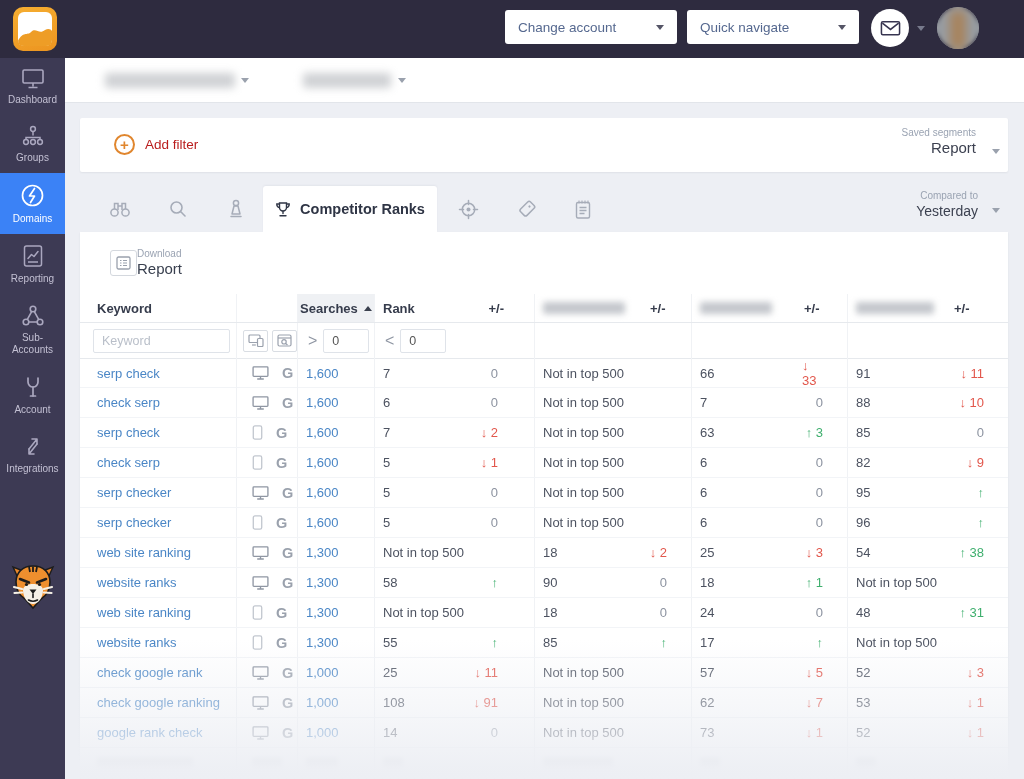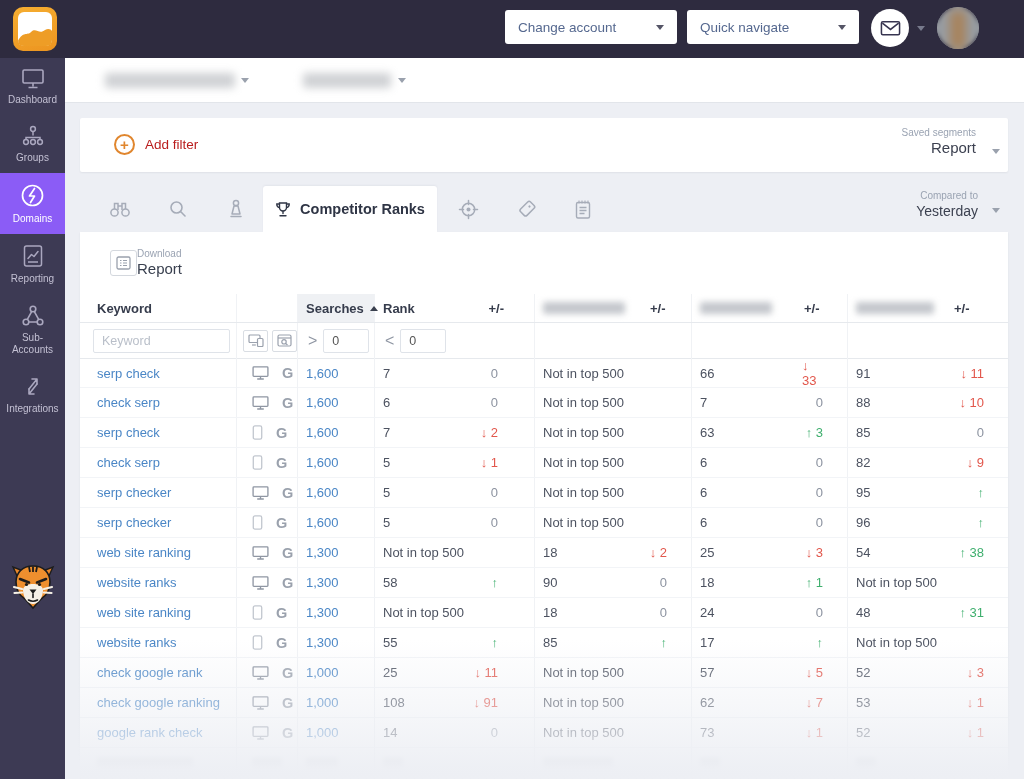--- a/index.html
+++ b/index.html
@@ -21,21 +21,21 @@
   .avatar .veil { position:absolute; inset:0; backdrop-filter:blur(2px); }
   .caret { width:0; height:0; border-left:4px solid transparent; border-right:4px solid transparent; border-top:5px solid #556; }
   .caret.lite { border-top-color:#9aa1ad; }
   .caret.dark { border-top-color:#777a8c; }
 
   
   .sidebar { position:absolute; left:0; top:58px; width:65px; height:721px; background:#3d3a54; z-index:20; }
   .side-item { width:65px; padding:10px 2px 9px; display:flex; flex-direction:column; align-items:center;
                gap:5px; cursor:pointer; }
   .side-item .lbl { font-size:10px; color:#c3c0d3; text-align:center; line-height:12px; }
-  .side-item.active { background:#8b5cf6; }
+  .side-item.active { background:#3b82f6; }
   .side-item.active .lbl { color:#ffffff; }
   .side-item svg { display:block; }
   .tiger { position:absolute; left:11px; top:505px; }
 
   
   .crumbbar { position:absolute; left:65px; top:58px; width:959px; height:45px; background:#fff;
               border-bottom:1px solid #e2e5ea; z-index:10; }
   .blurblock { background:#cfd1d4; border-radius:3px; filter:blur(4px); }
   .crumb1 { position:absolute; left:40px; top:15px; width:130px; height:15px; }
   .crumb2 { position:absolute; left:238px; top:15px; width:88px; height:15px; }
@@ -75,21 +75,21 @@
   .report-btn .l2 { font-size:15px; color:#39404f; margin-top:1px; }
 
   .grid { display:grid; grid-template-columns:157px 61px 77px 95px 65px 113px 44px 110px 46px 104px 56px;
           align-items:center; }
   .thead { position:absolute; left:0; top:62px; width:928px; height:29px; border-bottom:1px solid #e6e9ed;
            font-size:13px; font-weight:bold; color:#363c4c; }
   .thead > div, .tfilter > div, .trow > div { height:100%; display:flex; align-items:center; }
   .cell-b { border-right:1px solid #f0f2f5; }
   .pl { padding-left:17px; }
   .pl8 { padding-left:8px; }
-  .searches-h { background:#eff1f4; padding-left:8px; gap:6px; }
+  .searches-h { background:#eff1f4; padding-left:2px; gap:6px; }
   .sort-tri { width:0; height:0; border-left:4px solid transparent; border-right:4px solid transparent;
               border-bottom:5px solid #3a404e; }
   .pm-right { justify-content:flex-end; padding-right:30px; }
   .pm-left { padding-left:2px; }
   .hdr-blur { width:82px; height:12px; margin-left:8px; background:#c4c7cc; border-radius:2px; filter:blur(3px); }
 
   .tfilter { position:absolute; left:0; top:91px; width:928px; height:36px; border-bottom:1px solid #e6e9ed; }
   .f-input { border:1px solid #dfe3e9; border-radius:2px; height:24px; font-size:12.5px; color:#555;
              font-family:"Liberation Sans",sans-serif; padding:0 8px; outline:none; }
   .f-input::placeholder { color:#b9bfc9; }
@@ -180,20 +180,28 @@
     <span class="lbl">Reporting</span>
   </div>
   <div class="side-item">
     <svg width="24" height="23" viewBox="0 0 24 23" fill="none" stroke="#aaa7bf" stroke-width="1.6">
       <circle cx="12" cy="5" r="2.8"></circle>
         <circle cx="5" cy="18" r="2.8"></circle>
         <circle cx="19" cy="18" r="2.8"></circle>
       <path d="M10.8 7.3 L6.2 15.7 M13.2 7.3 L17.8 15.7 M7.8 18 h8.4"></path>
     </svg>
     <span class="lbl" style="width:58px;">Sub-Accounts</span>
+  </div>
+  <div class="side-item">
+    <svg width="22" height="24" viewBox="0 0 22 24" fill="none" stroke="#aaa7bf" stroke-width="1.7">
+      <path d="M6 3 v4 a5 5 0 0 0 10 0 V3" stroke-linecap="round"></path>
+      <path d="M11 12 v9" stroke-linecap="round"></path>
+      <path d="M8.5 21 h5" stroke-linecap="round"></path>
+    </svg>
+    <span class="lbl">Account</span>
   </div>
   <div class="side-item">
     <svg width="22" height="23" viewBox="0 0 22 23" fill="none" stroke="#aaa7bf" stroke-width="1.6">
       <path d="M7 14 L15 4 M15 4 h-5 M15 4 v5" stroke-linecap="round" stroke-linejoin="round"></path>
       <path d="M15 9 L7 19 M7 19 h5 M7 19 v-5" stroke-linecap="round" stroke-linejoin="round"></path>
     </svg>
     <span class="lbl">Integrations</span>
   </div>
 
   <div class="tiger">

